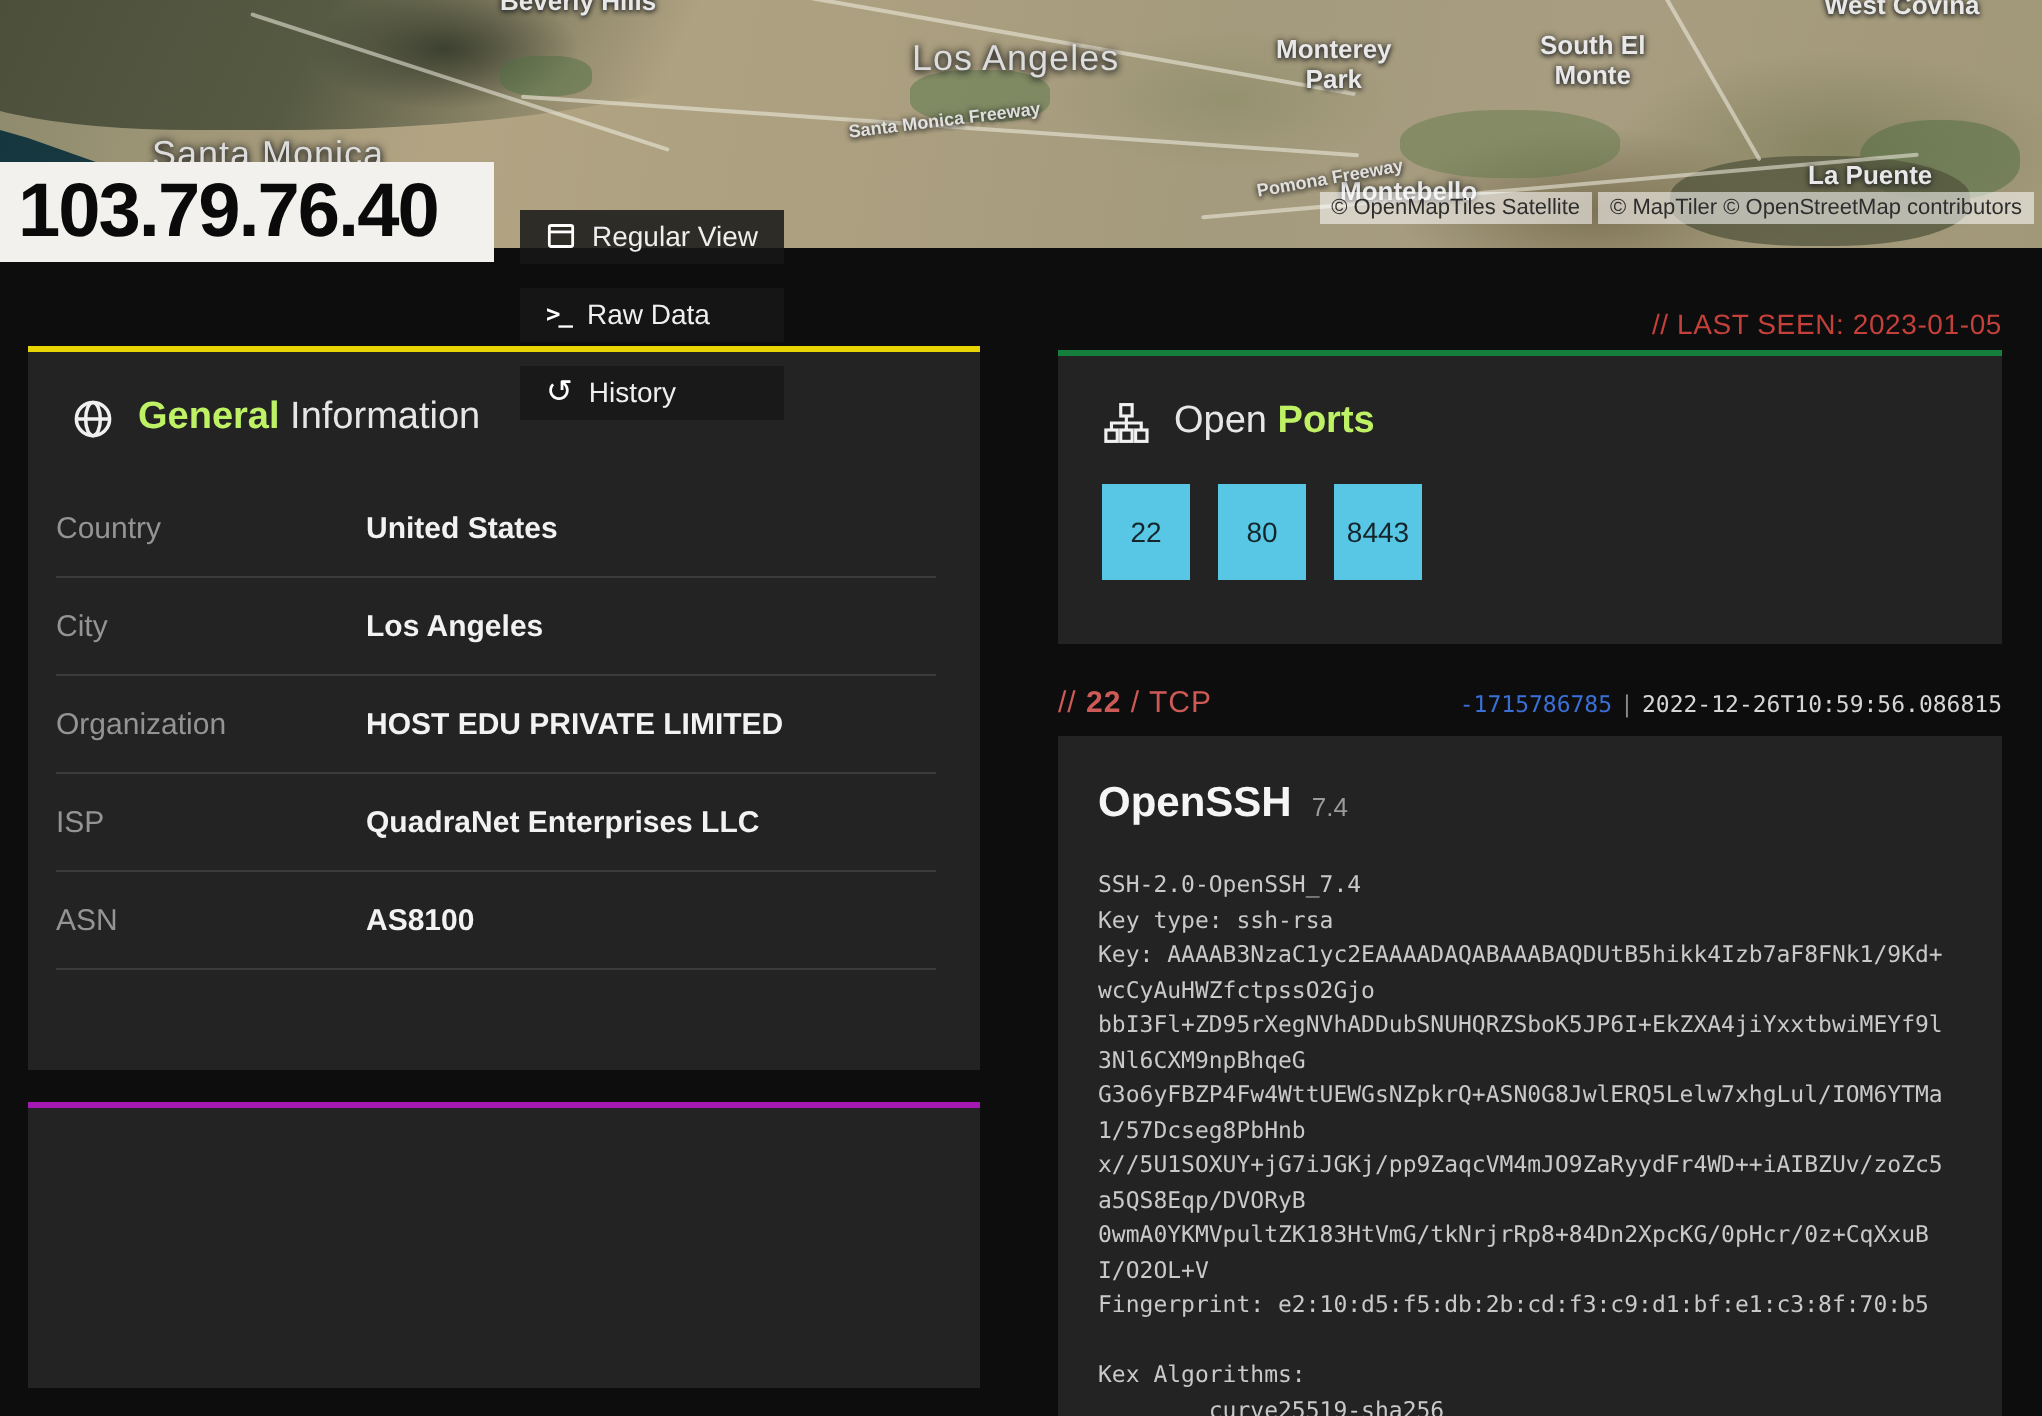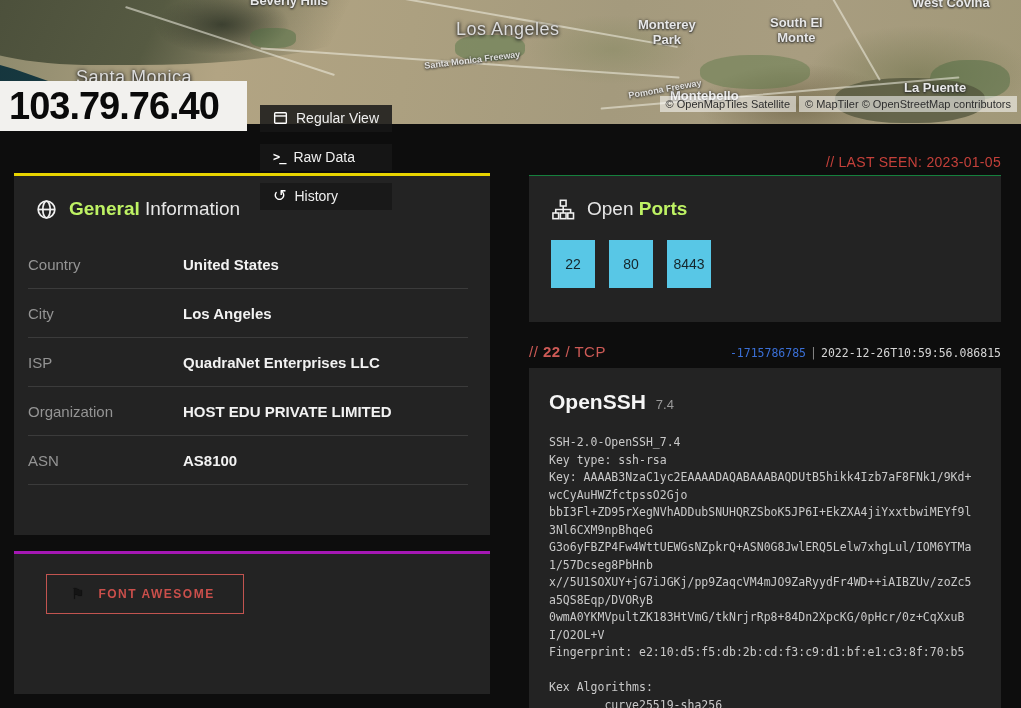--- a/index.html
+++ b/index.html
@@ -57,21 +57,21 @@
   .tab .term { font-family:"DejaVu Sans Mono", monospace; font-size:12px; font-weight:700; letter-spacing:-1px; }
   .tab .hist { font-size:16px; line-height:12px; font-family:"DejaVu Sans", sans-serif; }
 
   
   .last-seen { position:absolute; left:529px; top:154px; width:472px; text-align:right;
     color:#c4403a; font-size:14px; letter-spacing:.3px; z-index:2; }
 
   .panel { position:absolute; background:#232323; }
   .p-general { left:14px; top:173px; width:476px; height:362px; border-top:3px solid #e8d400; }
   .p-webtech { left:14px; top:551px; width:476px; height:143px; border-top:3px solid #a518b4; }
-  .p-ports   { left:529px; top:175px; width:472px; height:147px; border-top:1px solid #15803d; }
+  .p-ports   { left:529px; top:175px; width:472px; height:147px; border-top:3px solid #15803d; }
   .p-service { left:529px; top:368px; width:472px; height:340px; }
 
   .phead { display:flex; align-items:center; gap:12px; padding:22px 22px 0 22px;
     font-size:19px; color:#e6e6e6; font-weight:300; }
   .phead b { color:#bef264; font-weight:700; }
   .phead .icon { display:flex; align-items:center; }
 
   .gtable { margin:20px 22px 0 14px; }
   .grow { display:flex; align-items:center; height:49px; border-bottom:1px solid #3b3b3b;
     padding:0 0 0 0; }
@@ -181,39 +181,35 @@
     <div class="gtable">
       <div class="grow">
         <span class="glabel">Country</span>
         <span class="gvalue">United States</span>
       </div>
       <div class="grow">
         <span class="glabel">City</span>
         <span class="gvalue">Los Angeles</span>
       </div>
       <div class="grow">
+        <span class="glabel">Organization</span>
+        <span class="gvalue">HOST EDU PRIVATE LIMITED</span>
+      </div>
+      <div class="grow">
         <span class="glabel">ISP</span>
         <span class="gvalue">QuadraNet Enterprises LLC</span>
       </div>
       <div class="grow">
-        <span class="glabel">Organization</span>
-        <span class="gvalue">HOST EDU PRIVATE LIMITED</span>
-      </div>
-      <div class="grow">
         <span class="glabel">ASN</span>
         <span class="gvalue">AS8100</span>
       </div>
     </div>
   </div>
 
   <div class="panel p-webtech">
-    <button class="tech-btn">
-      <span class="flag">⚑</span>
-      <span class="tlabel">FONT AWESOME</span>
-    </button>
   </div>
 
   <div class="panel p-ports">
     <div class="phead">
       <span class="icon">
         <svg width="24" height="21" viewBox="0 0 26 24">
             <rect x="10" y="1.5" width="6.5" height="6.5" fill="none" stroke="#f0f0f0" stroke-width="1.8"></rect>
             <rect x="1.5" y="16" width="6.5" height="6.5" fill="none" stroke="#f0f0f0" stroke-width="1.8"></rect>
             <rect x="10" y="16" width="6.5" height="6.5" fill="none" stroke="#f0f0f0" stroke-width="1.8"></rect>
             <rect x="18.5" y="16" width="6.5" height="6.5" fill="none" stroke="#f0f0f0" stroke-width="1.8"></rect>

